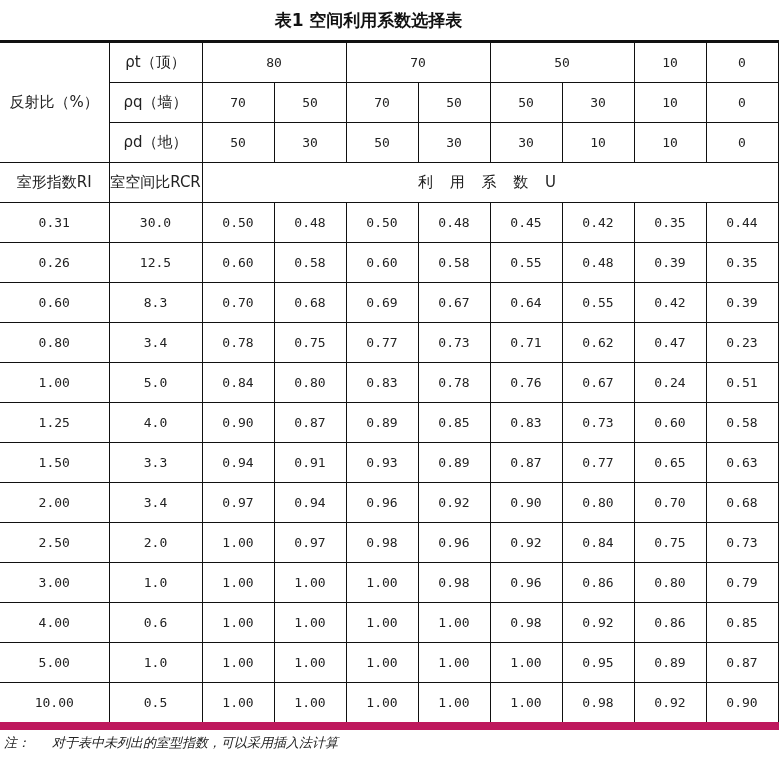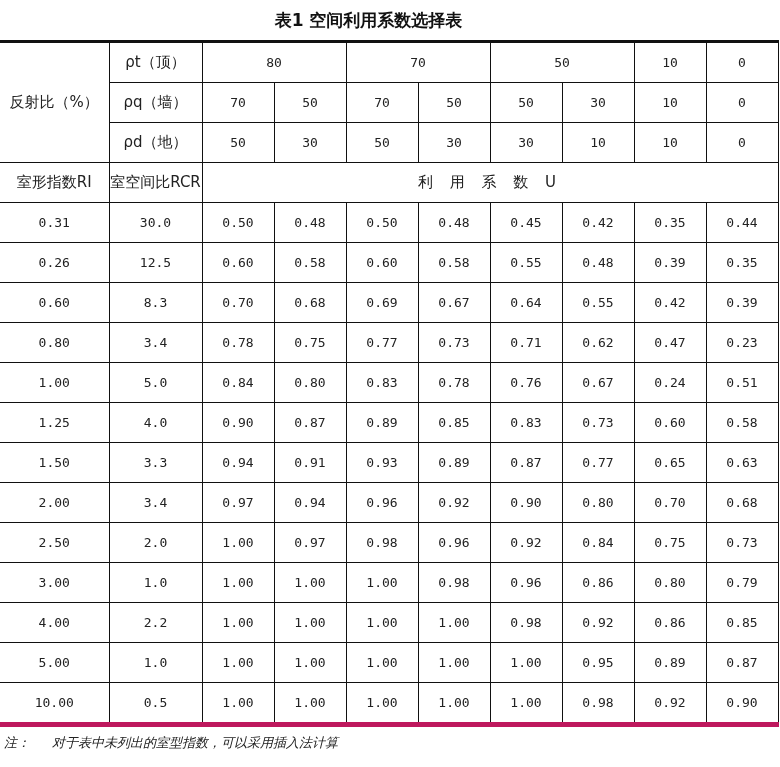--- a/index.html
+++ b/index.html
@@ -6,21 +6,21 @@
   body { width:780px; height:767px; position:relative; overflow:hidden;
          font-family: "DejaVu Sans", "Liberation Sans", sans-serif; color:#111; }
   .title { position:absolute; left:0; top:0; width:737px; height:40px;
            line-height:40px; text-align:center; font-weight:bold; font-size:17px; color:#111; }
   table.util { position:absolute; left:0; top:40px; border-collapse:collapse;
                table-layout:fixed; width:778px; }
   table.util td { border:1px solid #111; text-align:center; vertical-align:middle;
                   height:39px; padding:0; font-family:"DejaVu Sans Mono","Liberation Mono", monospace;
                   font-size:13px; color:#222; }
   table.util tr:first-child td { border-top:3px solid #111; }
-  table.util tr:last-child td { border-bottom:5px solid #be185d;margin-left:21px; }
+  table.util tr:last-child td { border-bottom:8px solid #be185d;margin-left:21px; }
   table.util td.noleft { border-left:none; }
   table.util td.cn { font-family:"DejaVu Sans","Liberation Sans", sans-serif; font-size:15px; }
   table.util td.hdrU { letter-spacing:6px; }
   .note { position:absolute; left:4px; top:734px; font-size:13px; font-style:italic;
           color:#222; font-family:"DejaVu Sans","Liberation Sans", sans-serif; }
   .note span.gap { display:inline-block; width:22px; }
 </style>
 </head>
 <body>
 
@@ -191,21 +191,21 @@
         <td>1.00</td>
         <td>1.00</td>
         <td>0.98</td>
         <td>0.96</td>
         <td>0.86</td>
         <td>0.80</td>
         <td>0.79</td>
       </tr>
       <tr>
         <td class="noleft">4.00</td>
-        <td>2.2</td>
+        <td>0.6</td>
         <td>1.00</td>
         <td>1.00</td>
         <td>1.00</td>
         <td>1.00</td>
         <td>0.98</td>
         <td>0.92</td>
         <td>0.86</td>
         <td>0.85</td>
       </tr>
       <tr>

